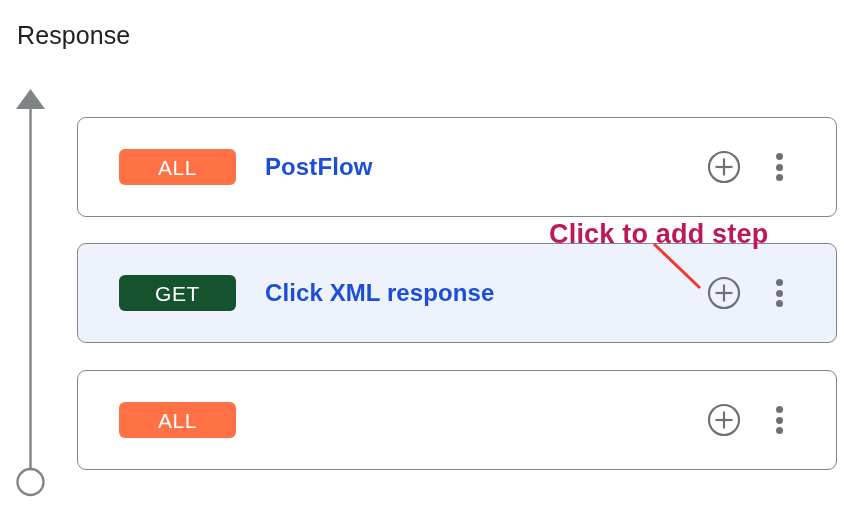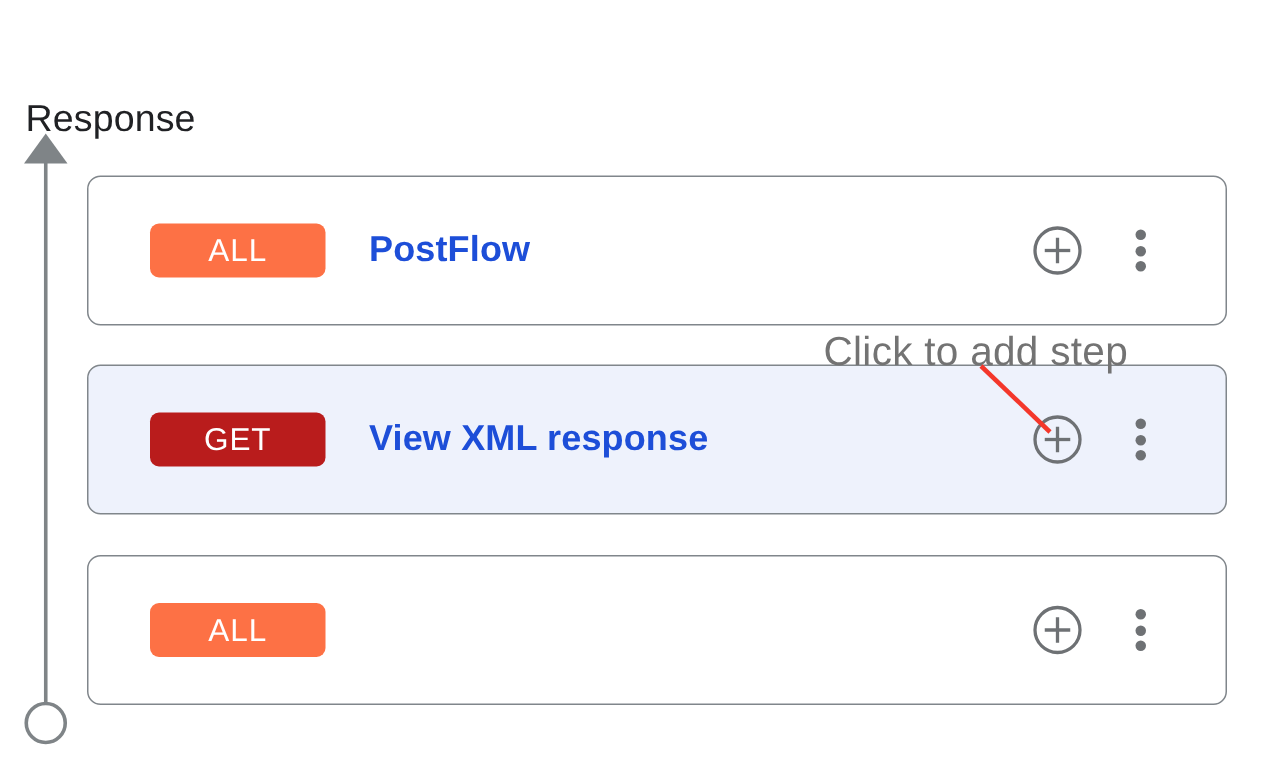--- a/index.html
+++ b/index.html
@@ -21,37 +21,36 @@
   .panel-title {
     position: absolute;
     left: 17px;
     top: 20px;
     font-size: 25px;
     font-weight: 400;
     line-height: 30px;
     color: #202124;
     letter-spacing: 0.1px;
     white-space: nowrap;
-    margin-top: 44px;
   }
 
   
   .flow-rail {
     position: absolute;
     left: 14px;
     top: 88px;
     width: 36px;
     height: 412px;
   }
   .flow-rail svg { display: block; }
 
   
   .rows {
     position: absolute;
-    left: 58px;
+    left: 77px;
     top: 117px;
     width: 762px;
     height: 360px;
   }
   .step-row {
     position: absolute;
     left: 0;
     width: 760px;
     box-sizing: border-box;
     border: 1.6px solid #80868b;
@@ -122,22 +121,22 @@
     border-radius: 50%;
     background: #6e7174;
   }
 
   
   .callout-text {
     position: absolute;
     left: 549px;
     top: 219px;
     font-size: 27px;
-    font-weight: 400;
-    color: #737373;
+    font-weight: 700;
+    color: #be185d;
     letter-spacing: 0.2px;
     white-space: nowrap;
     line-height: 30px;
   }
   .callout-line {
     position: absolute;
     left: 640px;
     top: 240px;
     width: 80px;
     height: 60px;
@@ -174,22 +173,22 @@
       </svg>
     </span>
     <span class="more-menu-btn">
       <span class="dot"></span>
       <span class="dot"></span>
       <span class="dot"></span>
     </span>
   </div>
 
   <div class="step-row row-1">
-    <span class="badge" style="background:#b91c1c">GET</span>
-    <span class="step-label">View XML response</span>
+    <span class="badge" style="background:#14532d">GET</span>
+    <span class="step-label">Click XML response</span>
     <span class="add-step-btn">
       <svg width="34" height="34" viewBox="0 0 34 34" xmlns="http://www.w3.org/2000/svg">
         <circle cx="17" cy="17" r="15" fill="none" stroke="#6e7174" stroke-width="2.2"></circle>
         <line x1="17" y1="8.5" x2="17" y2="25.5" stroke="#6e7174" stroke-width="2.2"></line>
         <line x1="8.5" y1="17" x2="25.5" y2="17" stroke="#6e7174" stroke-width="2.2"></line>
       </svg>
     </span>
     <span class="more-menu-btn">
       <span class="dot"></span>
       <span class="dot"></span>

